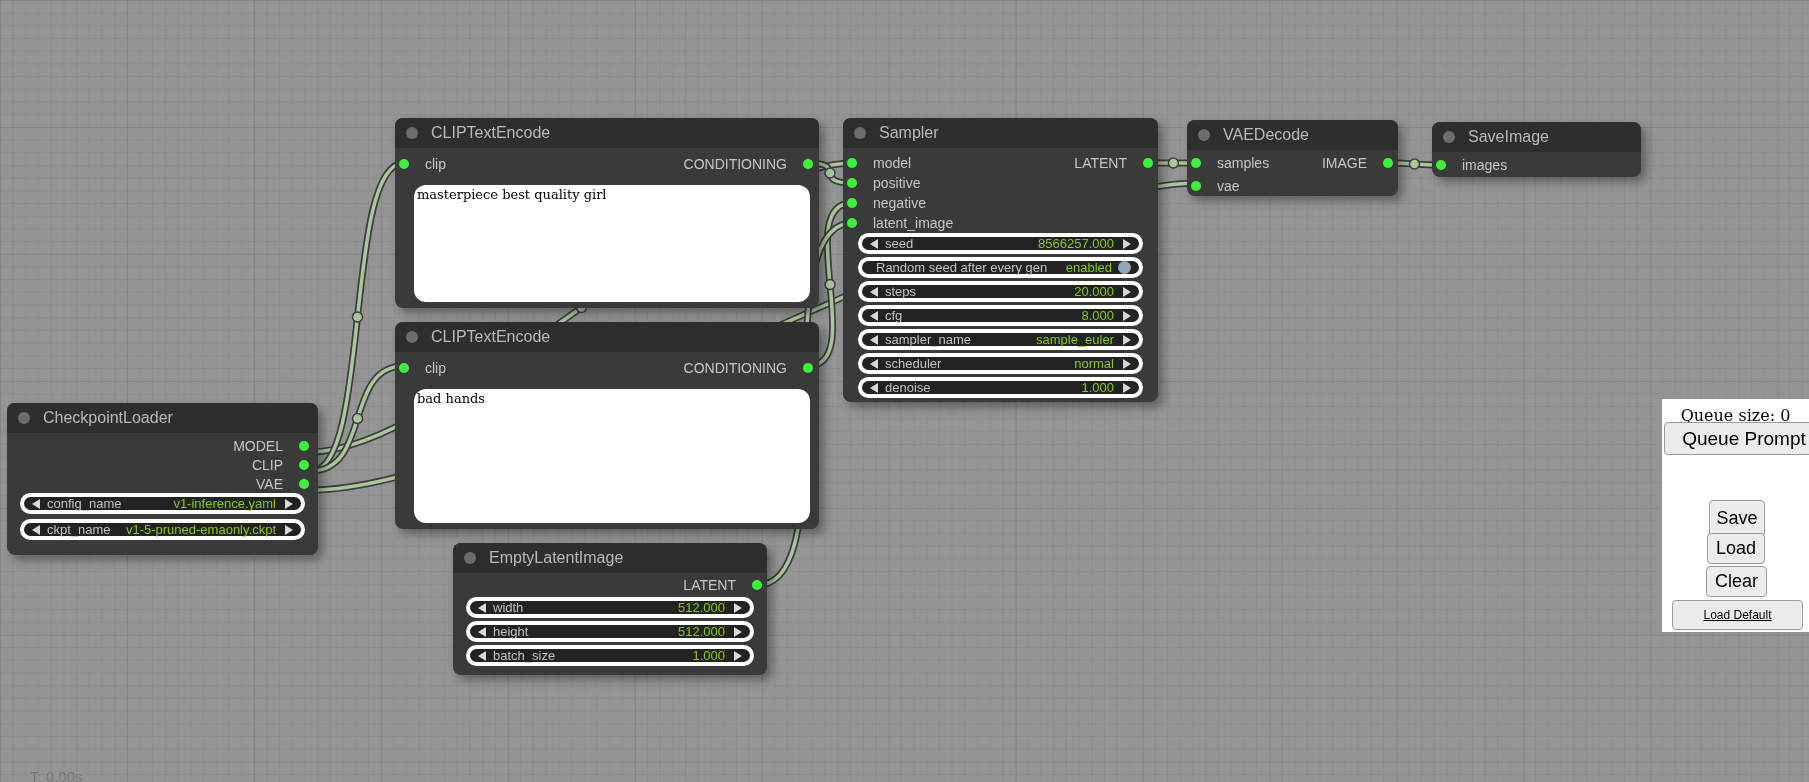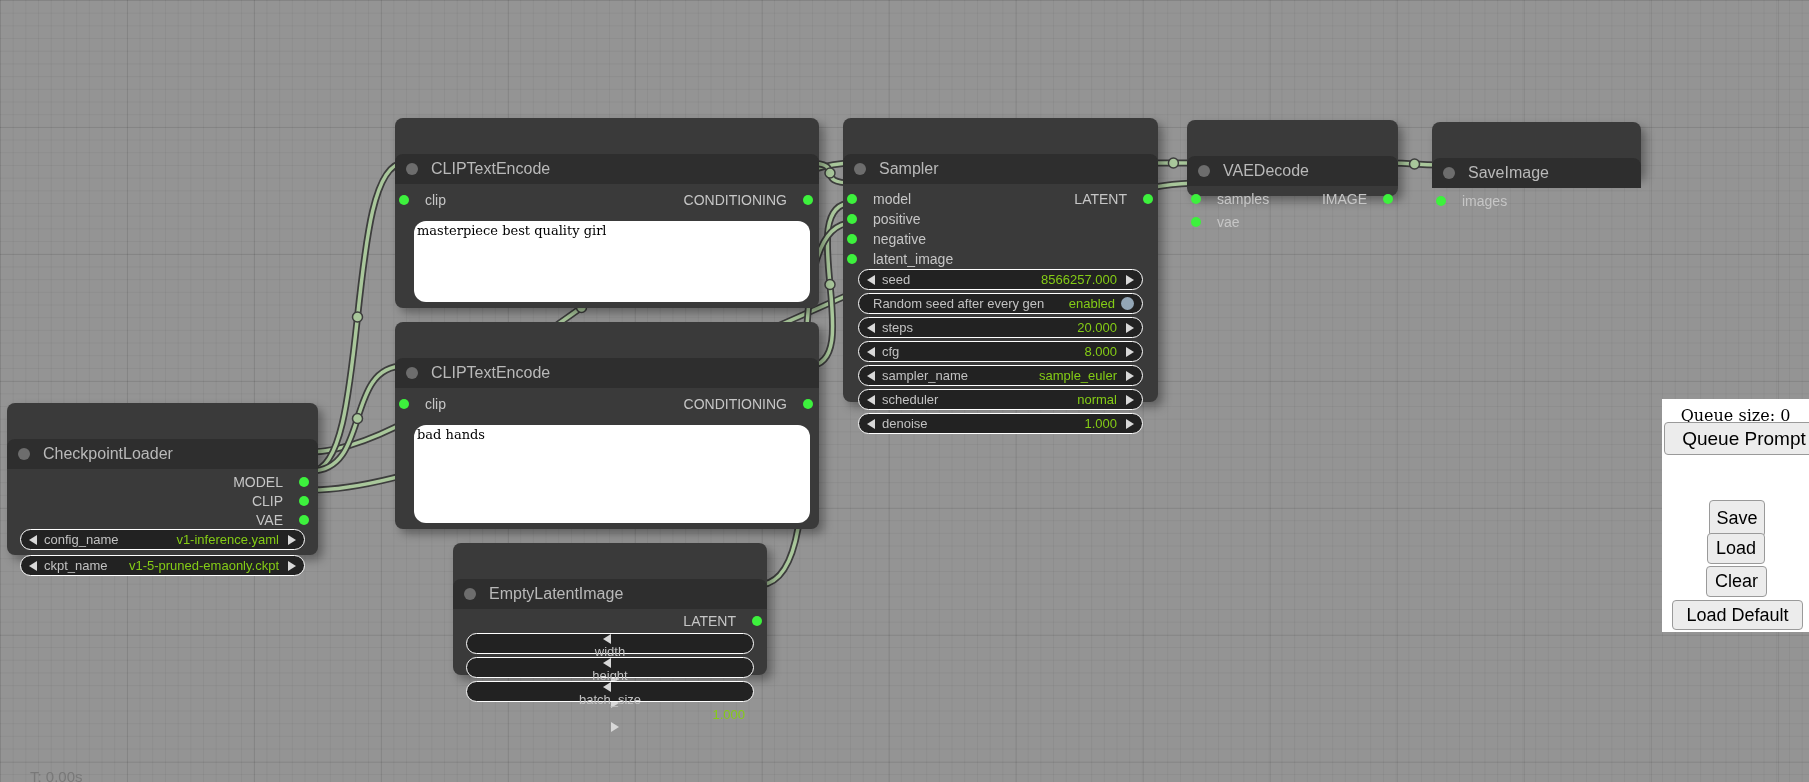--- a/index.html
+++ b/index.html
@@ -11,27 +11,27 @@
       linear-gradient(90deg, rgba(0,0,0,0.07) 1px, transparent 1px),
       linear-gradient(rgba(0,0,0,0.045) 1px, transparent 1px),
       linear-gradient(90deg, rgba(0,0,0,0.045) 1px, transparent 1px);
     background-size:127px 127px,127px 127px,12.7px 12.7px,12.7px 12.7px;
     font-family:"Liberation Sans",sans-serif;
   }
   #links{position:absolute;left:0;top:0;z-index:1;}
   .node{position:absolute;z-index:2;background:#3a3a3a;border-radius:8px;
         box-shadow:5px 5px 10px rgba(0,0,0,0.35);display:flex;flex-direction:column;box-sizing:border-box;}
   .node-title{flex:0 0 30px;background:#2e2e2e;border-radius:8px 8px 0 0;display:flex;align-items:center;
-        padding-left:11px;color:#b9b9b9;font-size:16px;margin-top:36px;}
+        padding-left:11px;color:#b9b9b9;font-size:16px;}
   .tdot{width:12px;height:12px;border-radius:50%;background:#6d6d6d;margin-right:13px;flex:0 0 auto;}
   .port-row{display:flex;align-items:center;padding:0 5px 0 4px;color:#c6c6c6;font-size:14px;box-sizing:border-box;}
   .in,.out{display:flex;align-items:center;gap:16px;}
   .out{margin-left:auto;}
   .pdot{width:10px;height:10px;border-radius:50%;background:#3df13d;flex:0 0 auto;}
-  .widget{height:21px;flex:0 0 21px;background:#222;border:1px solid #ffffff;border-radius:11px;
+  .widget{height:21px;flex:0 0 21px;background:#222;border:4px solid #ffffff;border-radius:11px;
         display:flex;align-items:center;padding:0 8px;margin:0 15px 3px;font-size:13px;color:#c2c2c2;box-sizing:border-box;}
   .widget .val{margin-left:auto;color:#84cc16;white-space:nowrap;}
   .widget .lbl{white-space:nowrap;}
   .arrL{width:0;height:0;border:5px solid transparent;border-left:none;border-right:8px solid #d8d8d8;margin-right:7px;flex:0 0 auto;}
   .arrR{width:0;height:0;border:5px solid transparent;border-right:none;border-left:8px solid #d8d8d8;margin-left:9px;flex:0 0 auto;}
   .prompt-text{flex:1;margin:5px 9px 6px 19px;background:#fff;border:none;outline:none;resize:none;
         font:13px "DejaVu Serif",serif;color:#000;padding:2px 3px;border-radius:12px;}
   .toggle-dot{width:13px;height:13px;border-radius:50%;margin-left:6px;flex:0 0 auto;}
 
   #node-checkpoint{left:7px;top:403px;width:311px;height:152px;}
@@ -39,21 +39,21 @@
   #node-checkpoint .outs{padding-top:3px;}
   #node-checkpoint .widget{margin:0 13px 5px;}
   #node-checkpoint .widget:nth-of-type(1){margin-top:11px;}
 
   #node-clip1{left:395px;top:118px;width:424px;height:190px;}
   #node-clip2{left:395px;top:322px;width:424px;height:207px;}
   .clipnode .port-row{height:32px;flex:0 0 32px;padding-right:6px;}
 
   #node-latent{left:453px;top:543px;width:314px;height:132px;}
   #node-latent .port-row{height:24px;flex:0 0 24px;padding-right:5px;}
-  #node-latent .widget{margin:0 13px 3px;flex-direction:column;}
+  #node-latent .widget{margin:0 13px 3px;}
 
   #node-sampler{left:843px;top:118px;width:315px;height:284px;}
   #node-sampler .ports{padding-top:5px;}
   #node-sampler .port-row{height:20px;flex:0 0 20px;padding-right:5px;}
   #node-sampler .widget:nth-of-type(1){margin-top:4px;}
   .noarrow{padding-left:14px;}
 
   #node-vae{left:1187px;top:120px;width:211px;height:76px;}
   #node-vae .row1{height:26px;flex:0 0 26px;padding-right:5px;}
   #node-vae .row2{height:20px;flex:0 0 20px;}
@@ -62,21 +62,21 @@
   #node-save .port-row{height:26px;flex:0 0 26px;}
 
   #queue-panel{position:absolute;left:1662px;top:399px;width:147px;height:233px;background:#ffffff;z-index:3;}
   .qsize{margin-top:7px;text-align:center;font:16px "DejaVu Serif",serif;color:#000;}
   .qbtn{position:absolute;background:#ececec;border:1px solid #9a9a9a;border-radius:4px;color:#000;
         font-family:"Liberation Sans",sans-serif;display:flex;align-items:center;justify-content:center;cursor:pointer;box-sizing:border-box;}
   #btn-queue{left:2px;top:23px;width:160px;height:33px;font-size:19px;}
   #btn-save{left:47px;top:101px;width:56px;height:37px;font-size:18px;}
   #btn-load{left:45px;top:134px;width:58px;height:31px;font-size:18px;}
   #btn-clear{left:44px;top:167px;width:61px;height:31px;font-size:18px;}
-  #btn-loaddef{left:10px;top:201px;width:131px;height:30px;font-size:18px;}
+  #btn-loaddef{left:10px;top:201px;width:131px;height:30px;font-size:12px;text-decoration:underline;}
 
   #status{position:absolute;left:30px;top:768px;z-index:1;font-size:15px;color:#787878;}
 </style>
 </head>
 <body>
 
 <svg id="links" width="1809" height="782">
     <path d="M311,452 C446,452 717,163 852,163" fill="none" stroke="#3d3d3d" stroke-width="7"></path>
     <path d="M311,452 C446,452 717,163 852,163" fill="none" stroke="#a9c79b" stroke-width="3.5"></path>
     <circle cx="581.5" cy="307.5" r="5" fill="#a9c79b" stroke="#3d3d3d" stroke-width="1.5"></circle>

